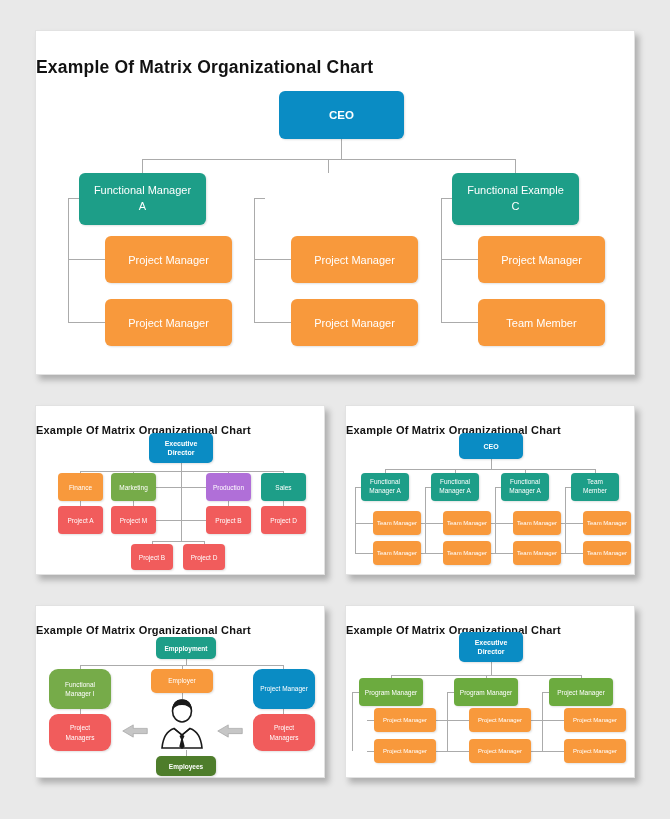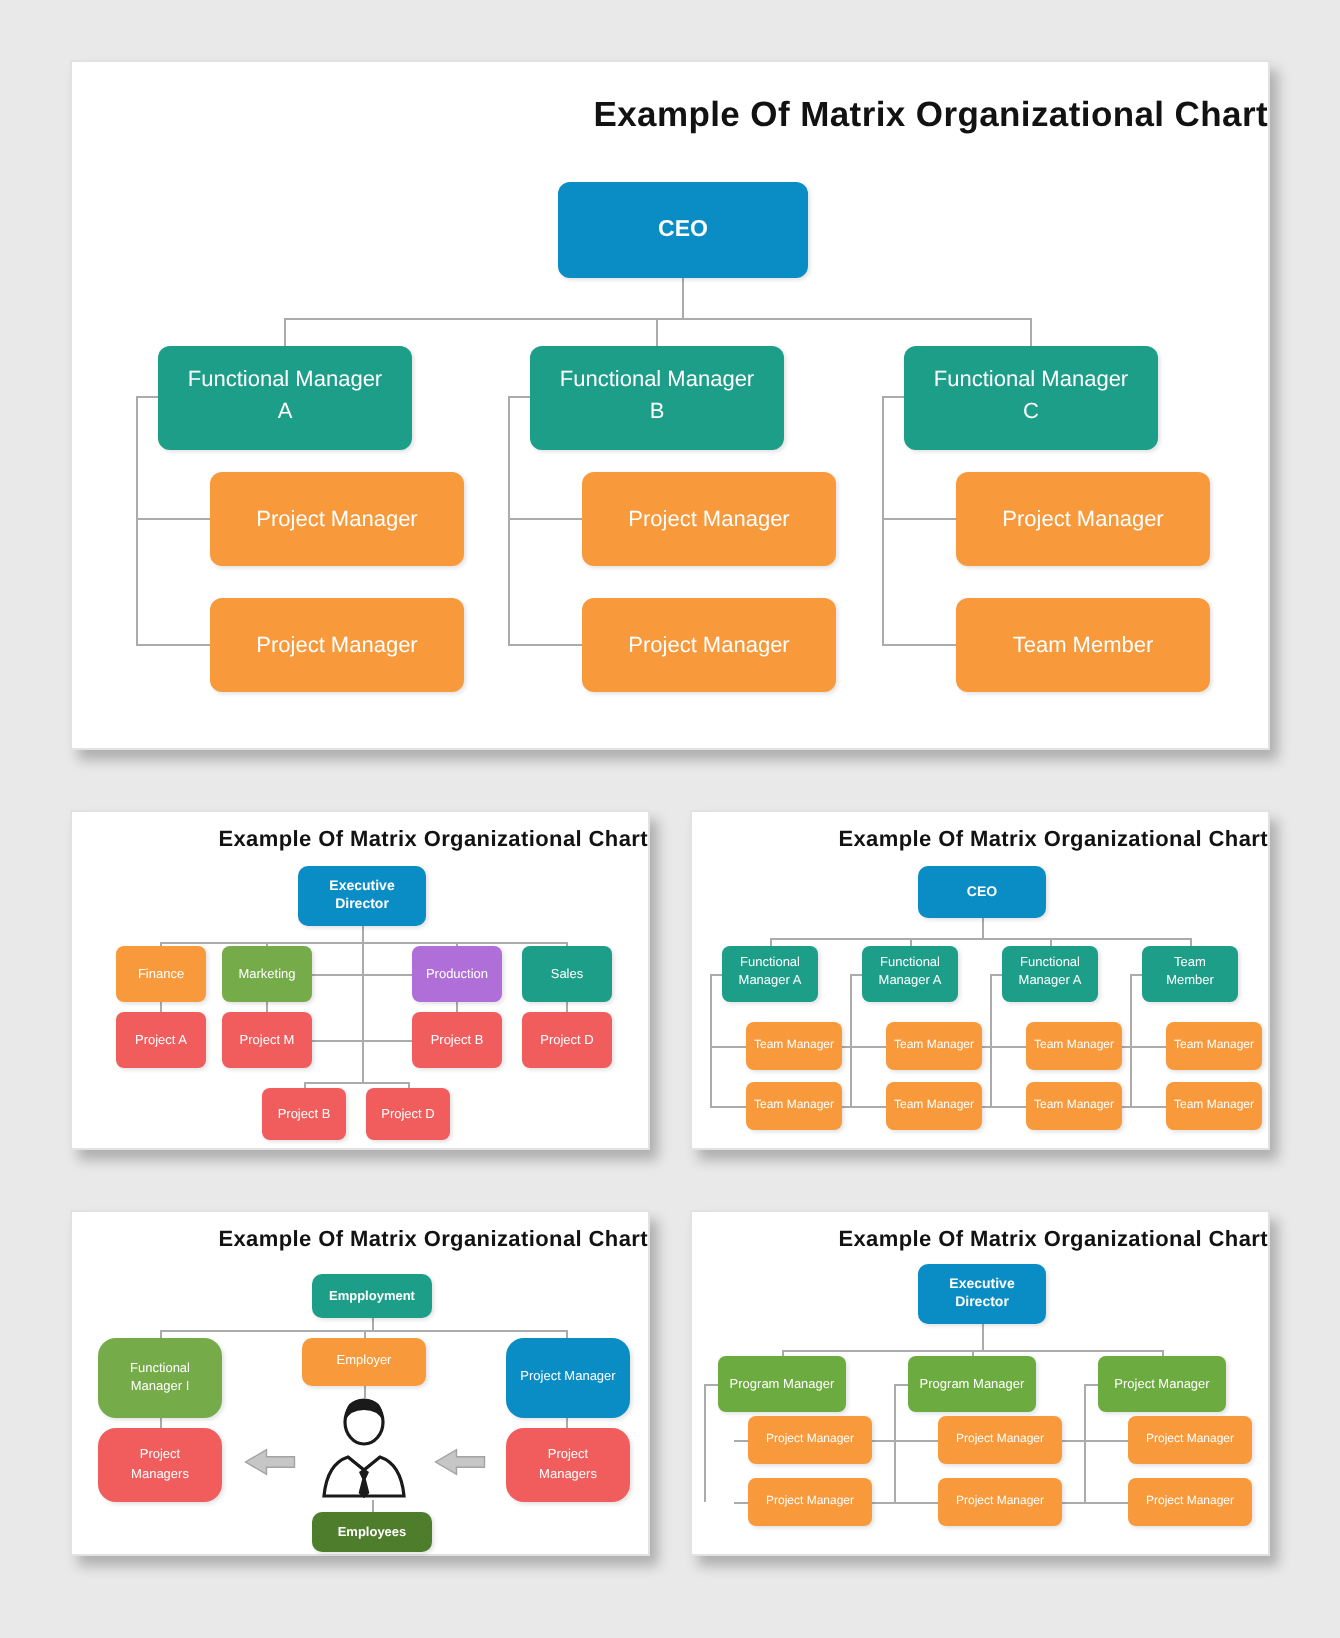--- a/index.html
+++ b/index.html
@@ -8,22 +8,22 @@
     background:#e9e9e9;
     font-family:"Liberation Sans", sans-serif;
     overflow:hidden;
   }
   .slide{
     position:absolute;background:#ffffff;
     border:1px solid #e2e2e2;box-sizing:border-box;
     box-shadow:4px 5px 6px rgba(0,0,0,0.25);
   }
   .slide-title{
-    position:absolute;left:0;right:0;text-align:right;
-    font-weight:700;color:#121212;letter-spacing:.2px;
+    position:absolute;left:0;right:0;text-align:left;
+    font-weight:700;color:#121212;letter-spacing:.2px;margin-top:10px;
   }
   .t-main{top:16px;font-size:17.5px;}
   .t-sm{top:8px;font-size:11px;}
   .box{
     position:absolute;color:#fff;display:flex;align-items:center;justify-content:center;
     text-align:center;border-radius:5px;z-index:2;box-sizing:border-box;
     box-shadow:1px 1px 2px rgba(0,0,0,0.12);
   }
   .ln{position:absolute;background:#ababab;z-index:1;}
   .blue{background:#0a8cc4;text-align:center;}
@@ -69,29 +69,28 @@
   <div class="ln" style="left:479px;top:128px;width:1px;height:14px"></div>
 
   <div class="box teal s1-parent" style="left:43px;top:142px">Functional Manager A</div>
   <div class="ln" style="left:32px;top:167px;width:11px;height:1px"></div>
   <div class="ln" style="left:32px;top:167px;width:1px;height:125px"></div>
   <div class="ln" style="left:32px;top:228px;width:37px;height:1px"></div>
   <div class="ln" style="left:32px;top:291px;width:37px;height:1px"></div>
   <div class="box orange s1-child" style="left:69px;top:205px">Project Manager</div>
   <div class="box orange s1-child" style="left:69px;top:268px">Project Manager</div>
 
-  <div class="box teal s1-parent" style="left:229px;top:142px">Functional Manager B</div>
   <div class="ln" style="left:218px;top:167px;width:11px;height:1px"></div>
   <div class="ln" style="left:218px;top:167px;width:1px;height:125px"></div>
   <div class="ln" style="left:218px;top:228px;width:37px;height:1px"></div>
   <div class="ln" style="left:218px;top:291px;width:37px;height:1px"></div>
   <div class="box orange s1-child" style="left:255px;top:205px">Project Manager</div>
   <div class="box orange s1-child" style="left:255px;top:268px">Project Manager</div>
 
-  <div class="box teal s1-parent" style="left:416px;top:142px">Functional Manager C</div>
+  <div class="box teal s1-parent" style="left:416px;top:142px">Functional Example C</div>
   <div class="ln" style="left:405px;top:167px;width:11px;height:1px"></div>
   <div class="ln" style="left:405px;top:167px;width:1px;height:125px"></div>
   <div class="ln" style="left:405px;top:228px;width:37px;height:1px"></div>
   <div class="ln" style="left:405px;top:291px;width:37px;height:1px"></div>
   <div class="box orange s1-child" style="left:442px;top:205px">Project Manager</div>
   <div class="box orange s1-child" style="left:442px;top:268px">Team Member</div>
 </div>
 
 <div class="slide" style="left:35px;top:405px;width:290px;height:170px">
   <div class="slide-title t-sm">Example Of Matrix Organizational Chart</div>

